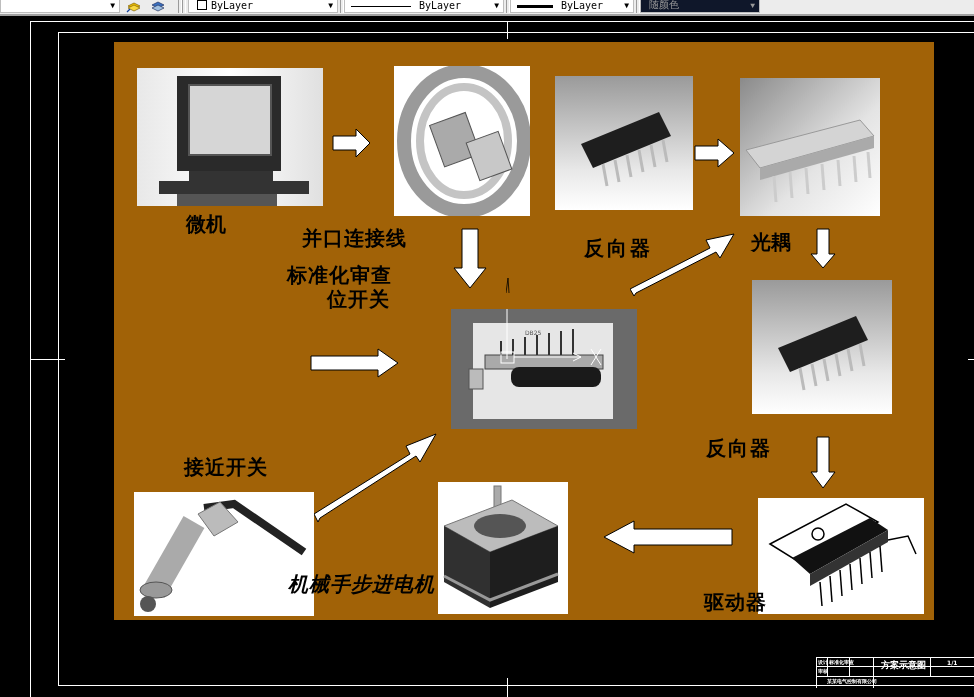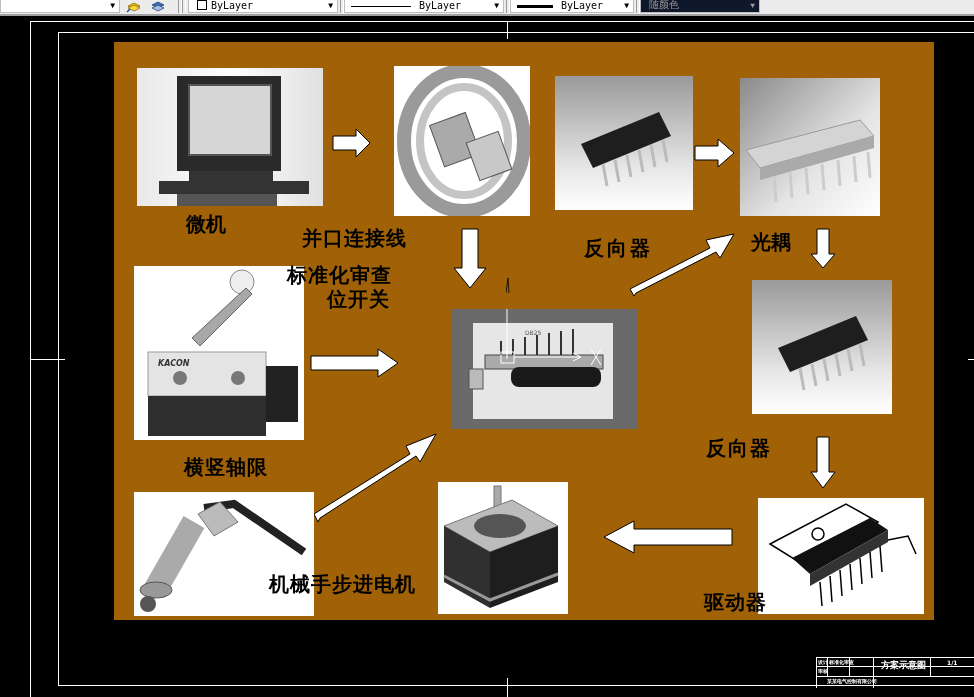--- a/index.html
+++ b/index.html
@@ -147,32 +147,20 @@
     </svg>
 
   <svg style="position:absolute;left:338px;top:186px;" width="36" height="62">
       <path d="M10 1 H26 V40 H34 L18 60 L2 40 H10Z" fill="#fff" stroke="#000" stroke-width="1"></path>
     </svg>
 
   <svg style="position:absolute;left:516px;top:188px;" width="106" height="70">
       <path d="M4 66 L0 59 L80 18 L76 10 L104 4 L90 28 L86 22 L6 63Z" fill="#fff" stroke="#000" stroke-width="1"></path>
     </svg>
 
-  <div class="pic" style="left:20px;top:224px;width:170px;height:174px;background:#fff;">
-    <svg width="170" height="174" viewBox="0 0 170 174">
-      <circle cx="108" cy="16" r="12" fill="#eee" stroke="#888"></circle>
-      <path d="M58 72 L112 22 L118 28 L66 80Z" fill="#a8a8a8" stroke="#666"></path>
-      <rect x="14" y="86" width="118" height="44" fill="#e4e4e4" stroke="#999"></rect>
-      <rect x="14" y="130" width="118" height="40" fill="#2e2e2e"></rect>
-      <rect x="132" y="100" width="32" height="56" fill="#222"></rect>
-      <circle cx="46" cy="112" r="7" fill="#777"></circle>
-        <circle cx="104" cy="112" r="7" fill="#777"></circle>
-      <text x="24" y="100" font-size="8" fill="#333" font-family="DejaVu Sans,sans-serif" font-style="italic" font-weight="bold">KACON</text>
-    </svg>
-  </div>
   <span class="lbl" style="left:173px;top:221px;letter-spacing:1px;">标准化审查</span>
   <span class="lbl" style="left:173px;top:245px;letter-spacing:1px;margin-left:40px;">位开关</span>
 
   <svg style="position:absolute;left:196px;top:306px;" width="90" height="30">
       <path d="M1 8 H68 V1 L88 15 L68 29 V22 H1Z" fill="#fff" stroke="#000" stroke-width="1"></path>
     </svg>
 
   <div class="pic" style="left:337px;top:267px;width:186px;height:120px;background:#5a5a5a;">
     <svg width="186" height="120" viewBox="0 0 186 120">
       <rect x="0" y="0" width="186" height="120" fill="#6a6a6a"></rect>
@@ -194,21 +182,21 @@
       <rect x="50" y="43" width="13" height="11" fill="none" stroke="#fff"></rect>
       <line x1="63" y1="48" x2="130" y2="48" stroke="#fff"></line>
       <path d="M122 44 L130 48 L122 52" fill="none" stroke="#fff"></path>
       <path d="M140 40 L150 56 M150 40 L140 56" stroke="#fff"></path>
     </svg>
   </div>
   <svg style="position:absolute;left:392px;top:236px;" width="4" height="16">
       <path d="M2 0 L0 15 M2 0 L3 15" stroke="#000" stroke-width="0.8"></path>
     </svg>
 
-  <span class="lbl" style="left:70px;top:413px;letter-spacing:1px;">横竖轴限</span>
+  <span class="lbl" style="left:70px;top:413px;letter-spacing:1px;">接近开关</span>
 
   <svg style="position:absolute;left:198px;top:390px;" width="126" height="96">
       <path d="M6 90 L2 82 L98 22 L94 14 L124 2 L108 30 L104 24 L8 86Z" fill="#fff" stroke="#000" stroke-width="1"></path>
     </svg>
 
   <div class="pic" style="left:20px;top:450px;width:180px;height:124px;background:#fff;">
     <svg width="180" height="124" viewBox="0 0 180 124">
       <path d="M70 16 L100 12 L170 60" fill="none" stroke="#222" stroke-width="8"></path>
       <path d="M60 30 L20 100" stroke="#aaa" stroke-width="24"></path>
       <path d="M64 22 L86 10 L104 30 L80 44Z" fill="#bbb" stroke="#777"></path>
@@ -220,21 +208,21 @@
   <div class="pic" style="left:324px;top:440px;width:130px;height:132px;background:#fff;">
     <svg width="130" height="132" viewBox="0 0 130 132">
       <rect x="56" y="4" width="7" height="36" fill="#aaa" stroke="#777"></rect>
       <path d="M6 44 L74 18 L120 44 L52 70Z" fill="#bcbcbc" stroke="#777"></path>
       <ellipse cx="62" cy="44" rx="26" ry="12" fill="#555"></ellipse>
       <path d="M6 44 L52 70 L52 126 L6 100Z" fill="#303030"></path>
       <path d="M52 70 L120 44 L120 100 L52 126Z" fill="#1e1e1e"></path>
       <path d="M6 94 L52 118 L120 92" fill="none" stroke="#999" stroke-width="3"></path>
     </svg>
   </div>
-  <span class="lbl" style="left:155px;top:530px;letter-spacing:1px;">机械手步进电机</span>
+  <span class="lbl" style="left:174px;top:530px;letter-spacing:1px;font-style:italic;">机械手步进电机</span>
 
   <svg style="position:absolute;left:488px;top:478px;" width="132" height="34">
       <path d="M130 9 H32 V1 L2 17 L32 33 V25 H130Z" fill="#fff" stroke="#000" stroke-width="1"></path>
     </svg>
 
   <div class="pic" style="left:638px;top:238px;width:140px;height:134px;background:linear-gradient(180deg,#9a9a9a,#e8e8e8 70%,#fff);">
     <svg width="140" height="134" viewBox="0 0 140 134">
       <path d="M26 68 L104 36 L116 60 L38 92Z" fill="#1e1e1e"></path>
       <g stroke="#bbb" stroke-width="3">
           <line x1="48" y1="88" x2="52" y2="110"></line>

